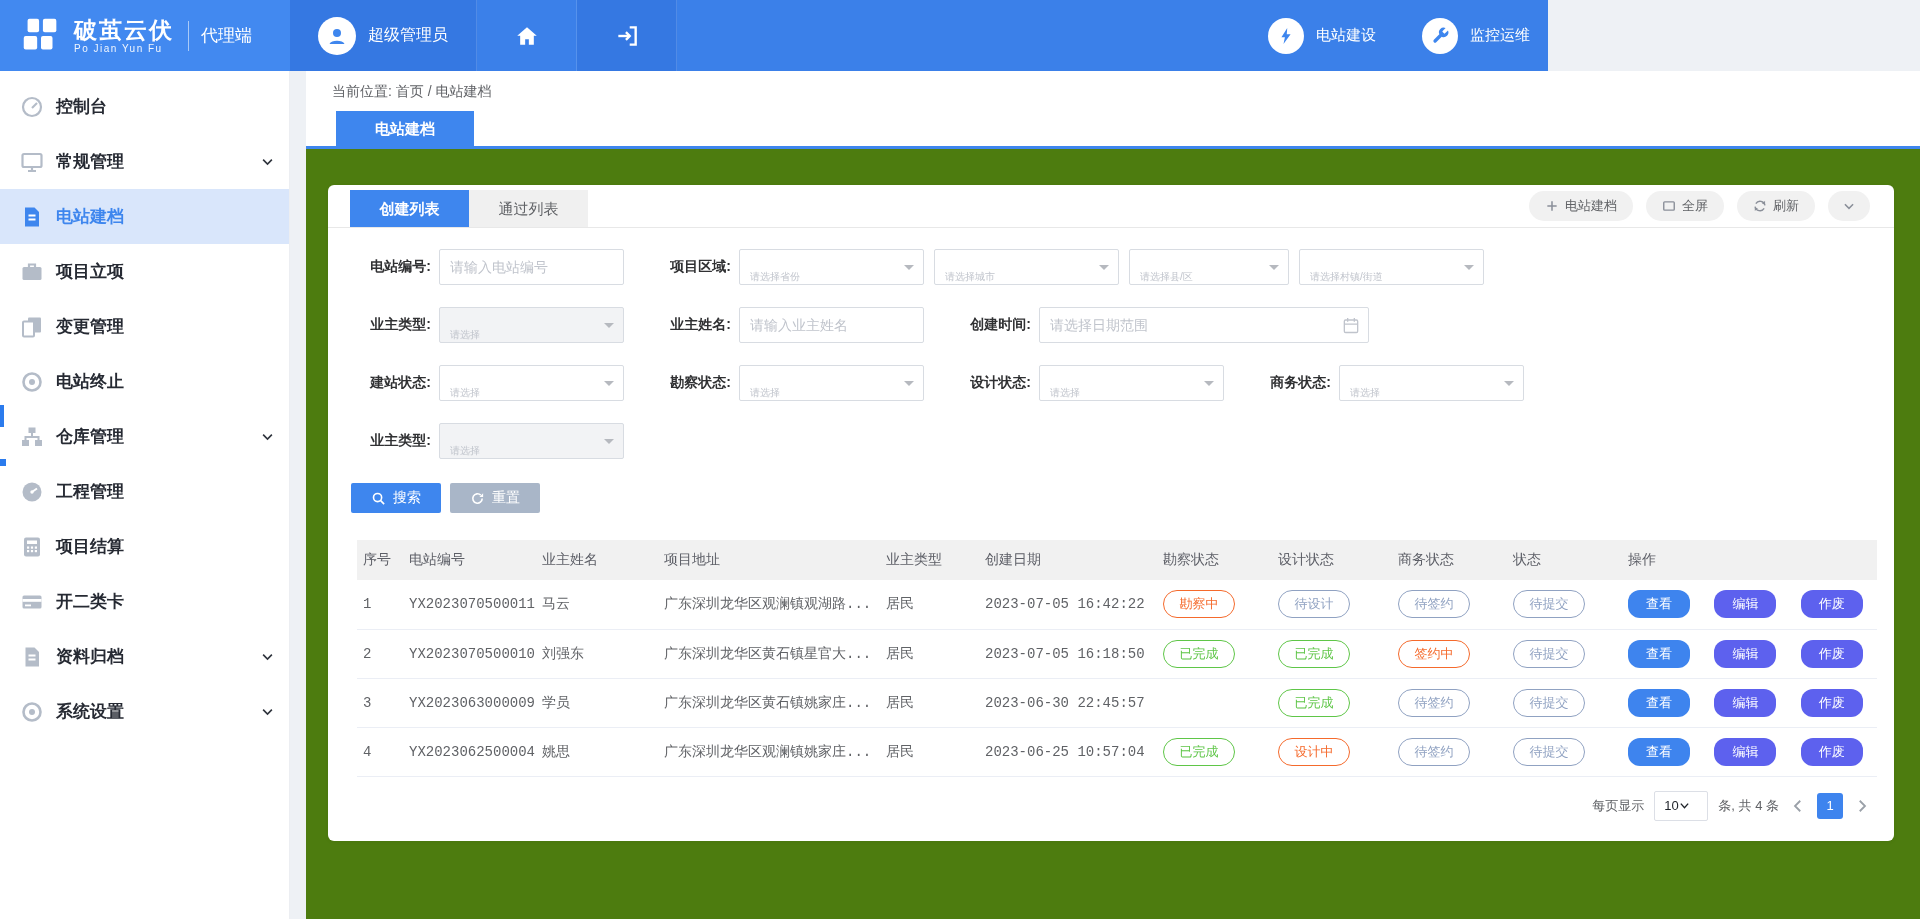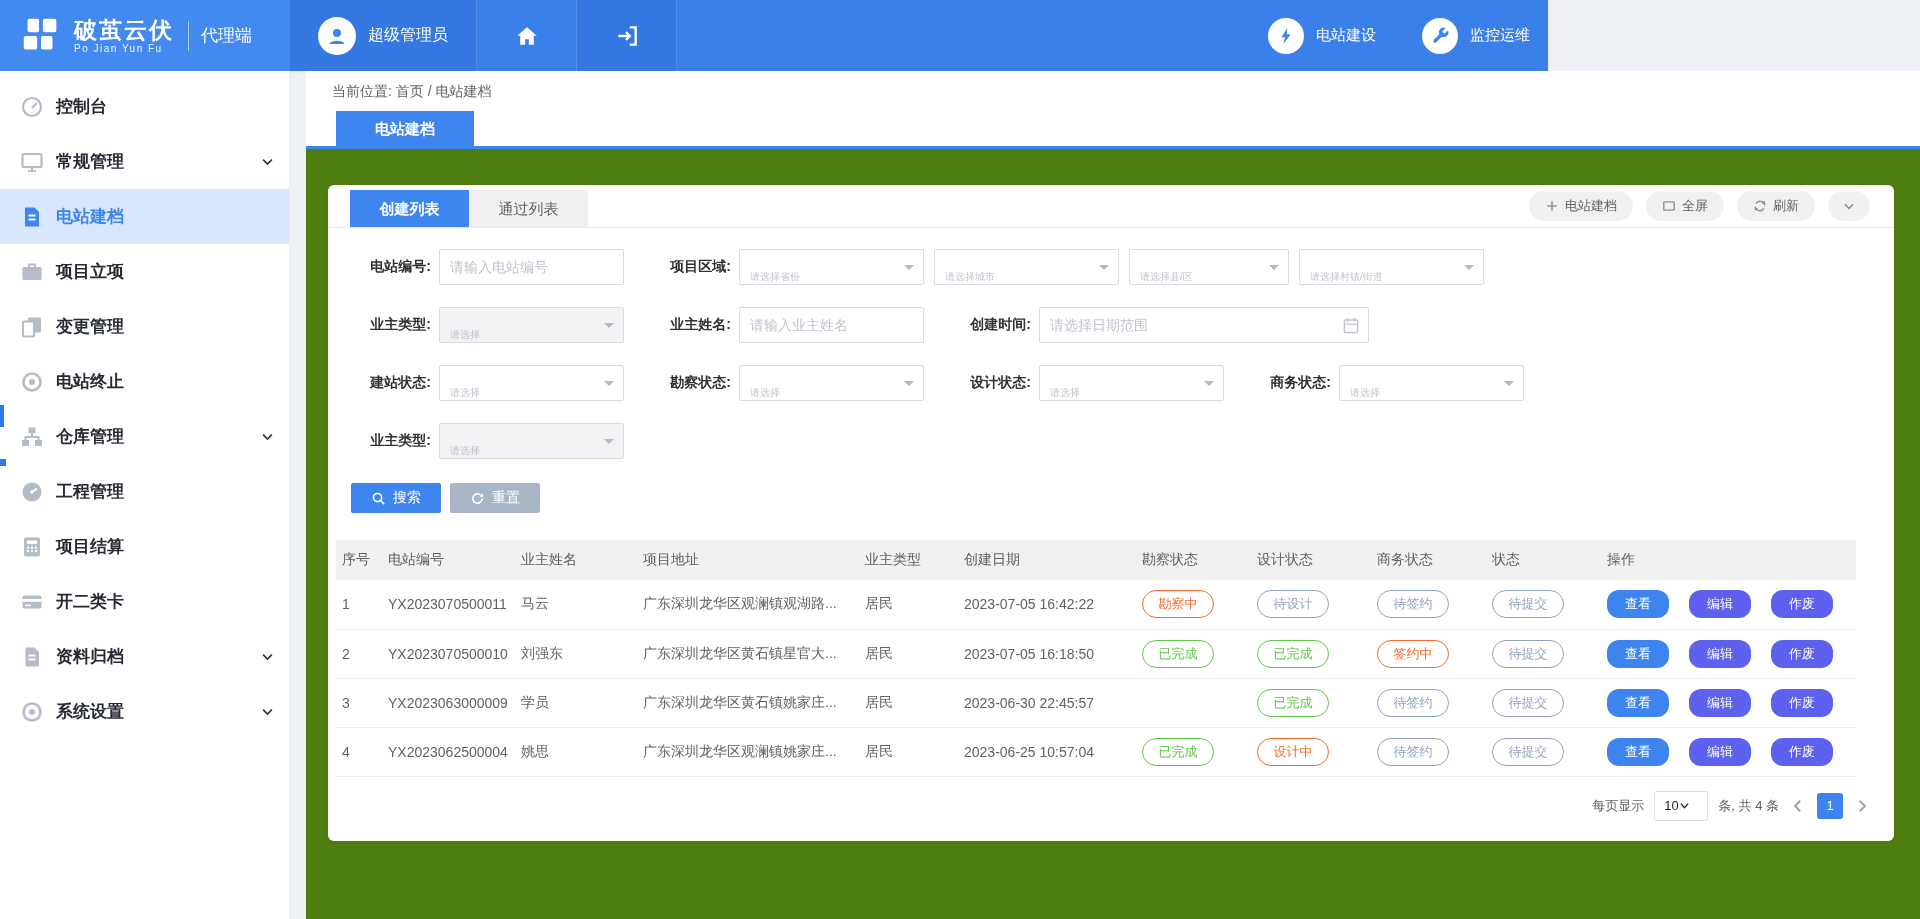--- a/index.html
+++ b/index.html
@@ -79,21 +79,21 @@
   .datewrap svg { position:absolute; right:8px; top:8px; width:20px; height:20px; }
 
   .btn-row { display:flex; gap:9px; margin:24px 0 0 23px; }
   .btn { height:30px; border:none; border-radius:2px; color:#fff; font-size:14px;
     display:flex; align-items:center; gap:7px; padding:0 20px; cursor:pointer; font-family:inherit; }
   .btn svg { width:15px; height:15px; }
   .btn-search { background:#3e86ee; }
   .btn-reset { background:#a9b6c8; }
 
   
-  table.grid { margin:27px 23px 0 8px; width:1520px; border-collapse:collapse; table-layout:fixed; }
+  table.grid { margin:27px 23px 0 29px; width:1520px; border-collapse:collapse; table-layout:fixed;font-family:Liberation Mono, monospace; }
   .grid thead th { background:#f1f1f1; height:40px; text-align:left; font-weight:400;
     font-size:14px; color:#5c5e66; padding:0 6px; }
   .grid tbody td { height:49px; border-bottom:1px solid #ebeef5; font-size:14px; color:#606266; padding:0 6px;
     white-space:nowrap; overflow:hidden; }
   .pill { display:inline-block; min-width:72px; text-align:center; padding:4px 10px;
     border-radius:14px; font-size:13px; border:1px solid; background:#fff; }
   .pill[data-variant="orange"] { color:#f56a2c; border-color:#f56a2c; }
   .pill[data-variant="green"]  { color:#5fc648; border-color:#5fc648; }
   .pill[data-variant="slate"]  { color:#90a2c2; border-color:#90a2c2; }
   .op { width:62px; height:28px; border:none; border-radius:12px; color:#fff; font-size:13px;

